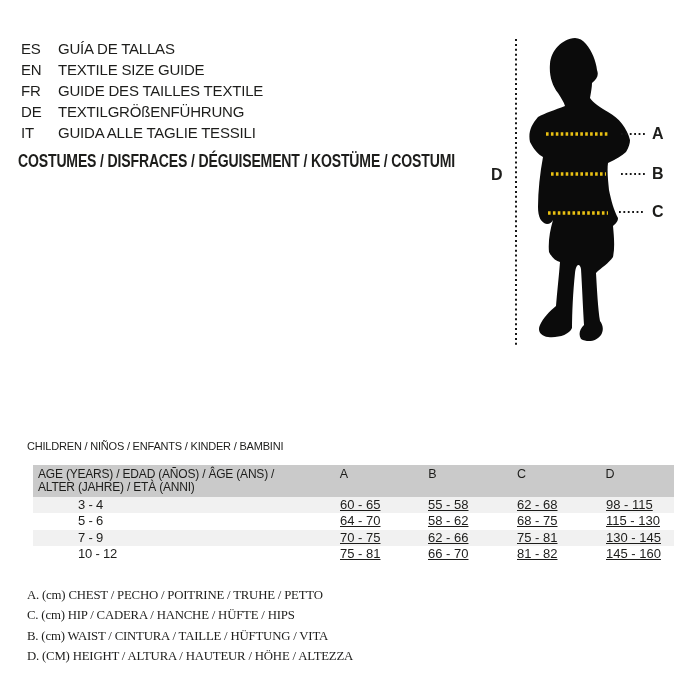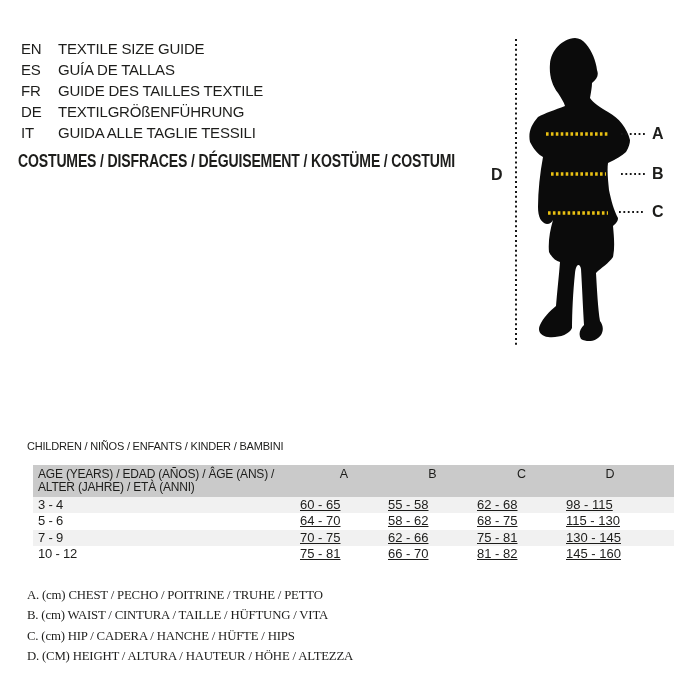--- a/index.html
+++ b/index.html
@@ -23,42 +23,42 @@
   .label-a{left:652px;top:125px;}
   .label-b{left:652px;top:165px;}
   .label-c{left:652px;top:203px;}
   .label-d{left:491px;top:166px;}
   
   .section-title{position:absolute;left:27px;top:440px;font-size:11px;letter-spacing:-0.2px;white-space:nowrap;}
   .size-table{position:absolute;left:33px;top:465px;width:641px;}
   .thead{display:grid;grid-template-columns:267px 88px 89px 89px 108px;background:#cacaca;height:32px;}
   .thead .age-cell{padding:3px 0 0 5px;font-size:12px;line-height:13px;letter-spacing:-0.2px;}
   .thead .num-cell{font-size:12.5px;line-height:13px;padding-top:3px;text-align:center;}
-  .trow{display:grid;grid-template-columns:267px 88px 89px 89px 108px;height:16.25px;line-height:16.25px;font-size:13px;}
+  .trow{display:grid;grid-template-columns:267px 88px 89px 89px 108px;height:16.25px;line-height:16.25px;font-size:13px;padding-left:40px;}
   .trow:nth-child(odd){background:#f1f1f1;}
   .trow .age-cell{padding-left:5px;letter-spacing:-0.2px;}
   .trow .num-cell{text-align:left;text-decoration:underline;}
   .pr{padding-right:20px;}
   
   .legend{position:absolute;left:27px;top:585px;font-family:Liberation Serif, serif;}
   .legend-line{height:20.4px;line-height:20.4px;font-size:12.8px;letter-spacing:-0.2px;white-space:nowrap;}
 </style>
 </head>
 <body>
 
 <div class="page">
 
   <div class="lang-list">
     <div class="lang-row">
+      <span class="lang-code">ES</span>
+      <span class="lang-label">GUÍA DE TALLAS</span>
+    </div>
+    <div class="lang-row">
       <span class="lang-code">EN</span>
       <span class="lang-label">TEXTILE SIZE GUIDE</span>
-    </div>
-    <div class="lang-row">
-      <span class="lang-code">ES</span>
-      <span class="lang-label">GUÍA DE TALLAS</span>
     </div>
     <div class="lang-row">
       <span class="lang-code">FR</span>
       <span class="lang-label">GUIDE DES TAILLES TEXTILE</span>
     </div>
     <div class="lang-row">
       <span class="lang-code">DE</span>
       <span class="lang-label">TEXTILGRÖßENFÜHRUNG</span>
     </div>
     <div class="lang-row">
@@ -140,18 +140,18 @@
         <div class="num-cell">75 - 81</div>
         <div class="num-cell">66 - 70</div>
         <div class="num-cell">81 - 82</div>
         <div class="num-cell pr">145 - 160</div>
       </div>
     </div>
   </div>
 
   <div class="legend">
     <div class="legend-line">A. (cm) CHEST / PECHO / POITRINE / TRUHE / PETTO</div>
+    <div class="legend-line">C. (cm) HIP / CADERA / HANCHE / HÜFTE / HIPS</div>
     <div class="legend-line">B. (cm) WAIST / CINTURA / TAILLE / HÜFTUNG / VITA</div>
-    <div class="legend-line">C. (cm) HIP / CADERA / HANCHE / HÜFTE / HIPS</div>
     <div class="legend-line">D. (CM) HEIGHT / ALTURA / HAUTEUR / HÖHE / ALTEZZA</div>
   </div>
 
 </div>
 
 </body></html>

